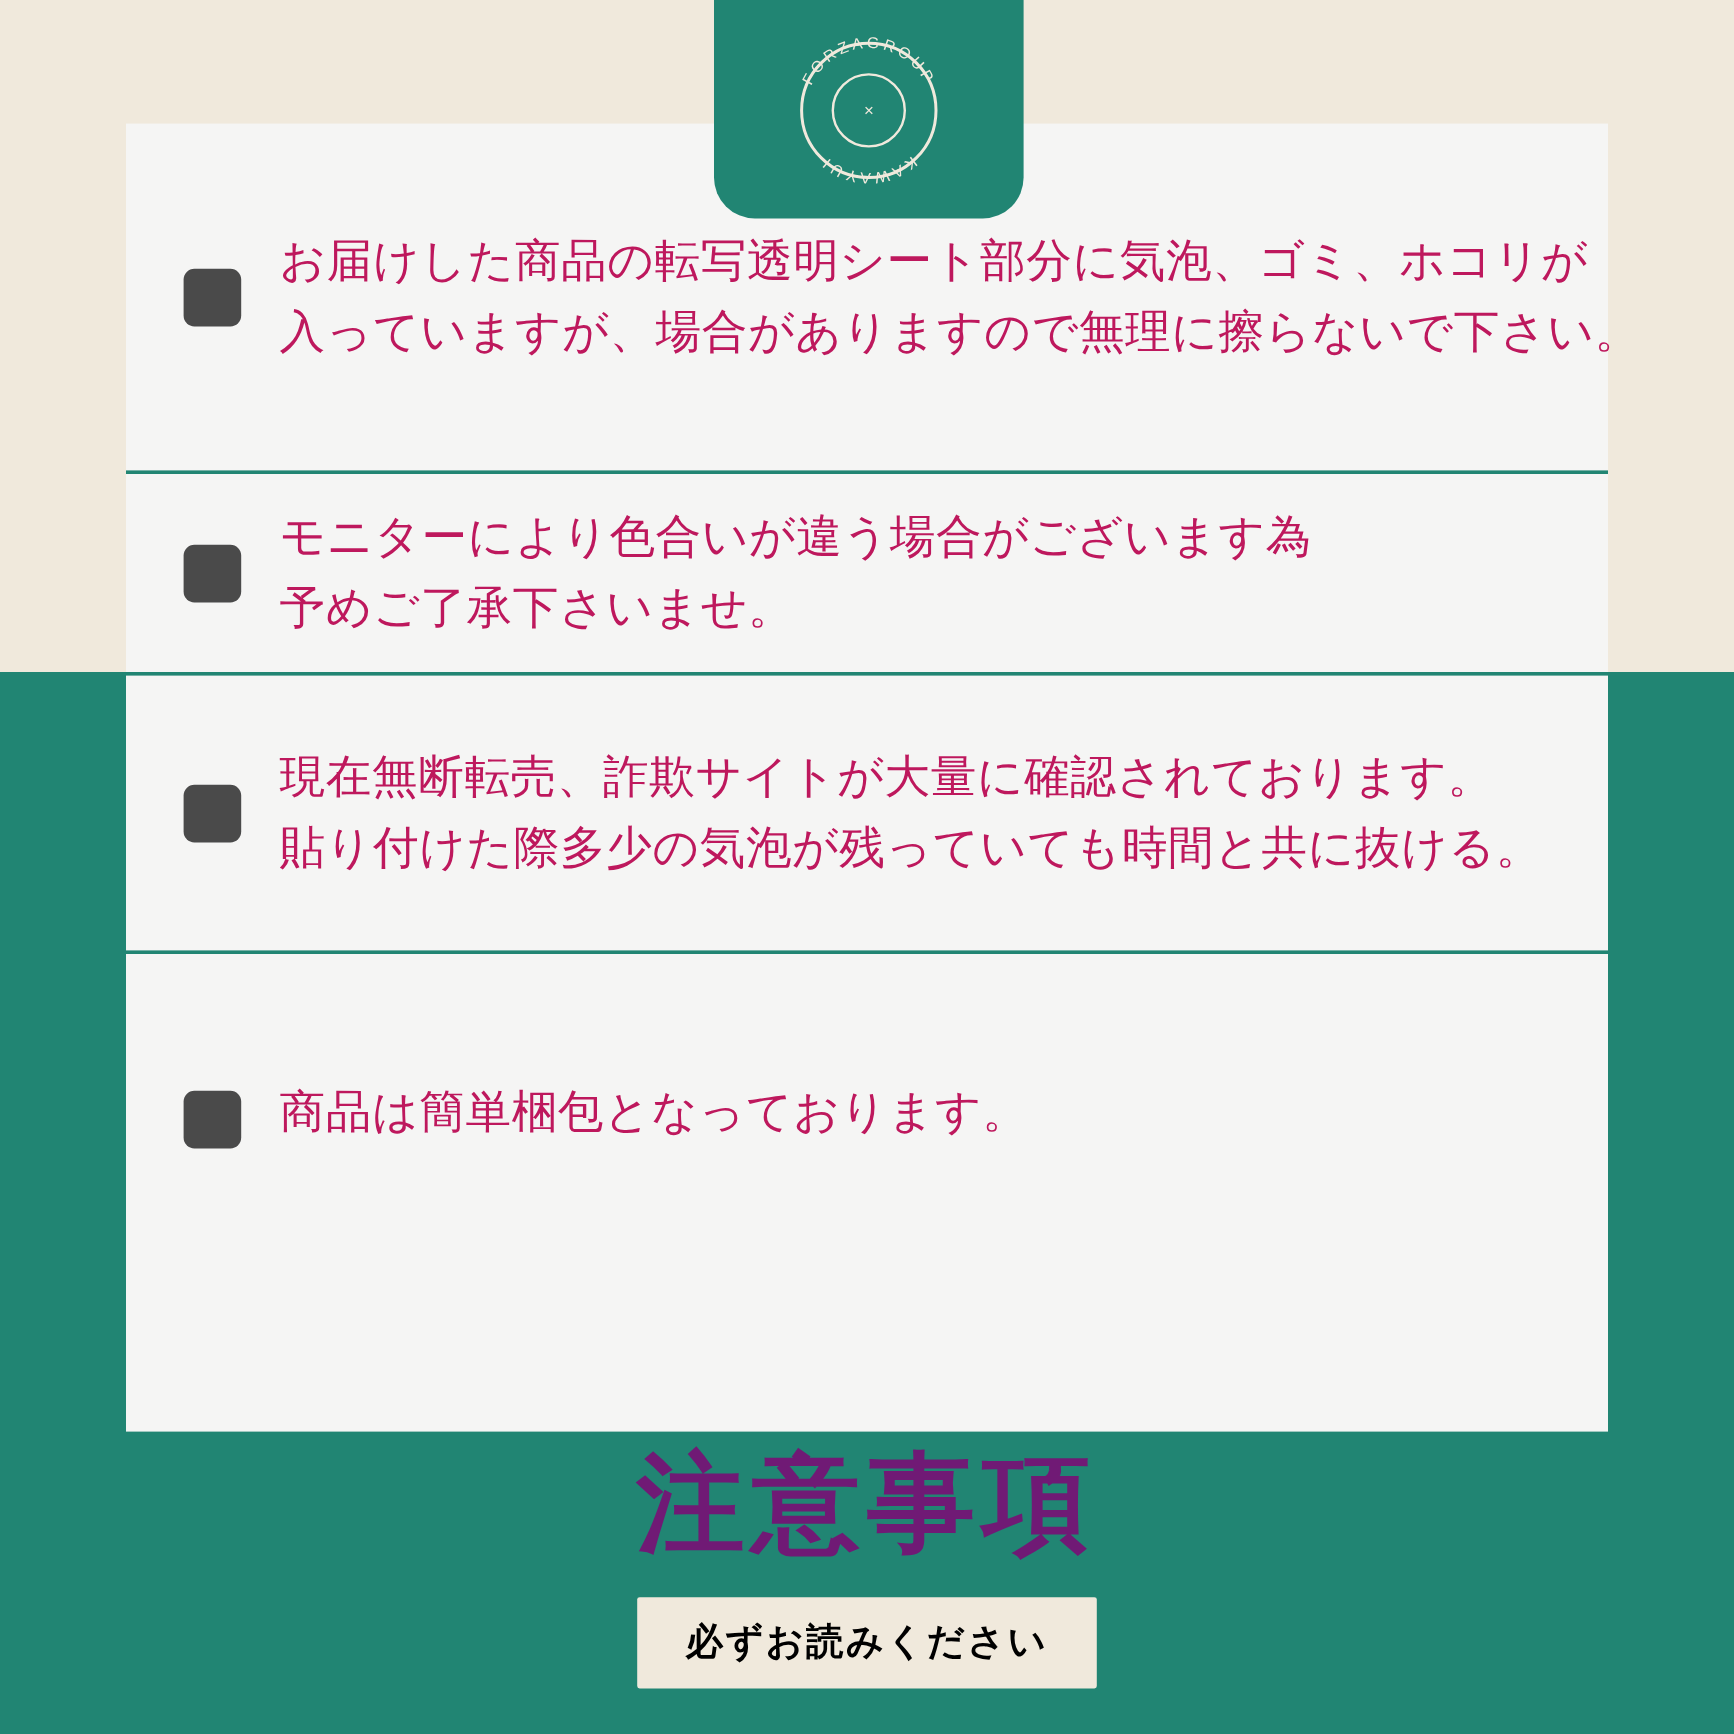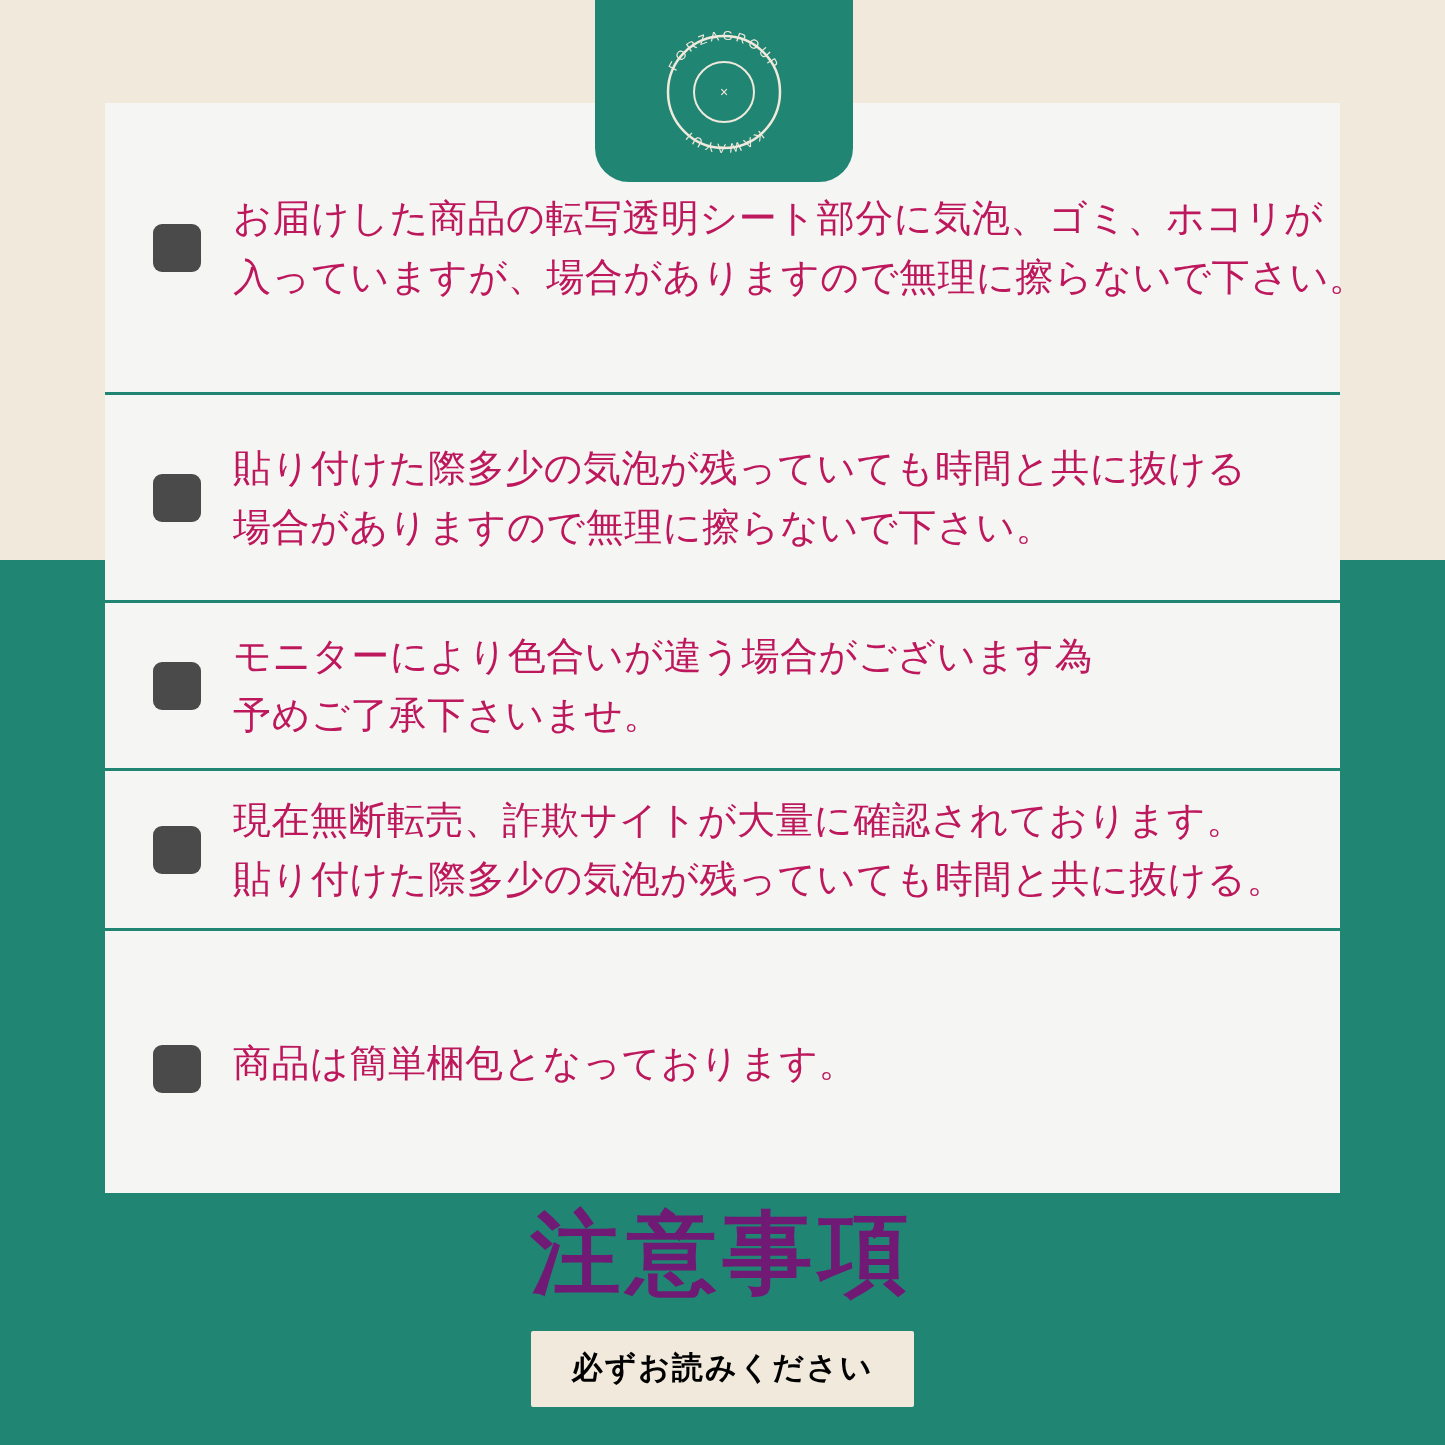--- a/index.html
+++ b/index.html
@@ -100,21 +100,21 @@
   }
   .row-text .line {
     display: block;
     white-space: nowrap;
   }
 
   
   .r0 { height: 292px; }
   .r1 { height: 208px; }
   .r2 { height: 168px; }
-  .r3 { height: 160px; }
+  .r3 { height: 232px; }
   .r4 { height: 162px; align-items: flex-end; }
 
   
   .footer {
     position: absolute;
     left: 0;
     top: 1200px;
     width: 1445px;
     text-align: center;
     z-index: 4;
@@ -171,27 +171,20 @@
     <div class="rows">
 
       <div class="row r0">
         <div class="row-bullet"></div>
         <div class="row-text">
           <span class="line">お届けした商品の転写透明シート部分に気泡、ゴミ、ホコリが</span>
           <span class="line">入っていますが、場合がありますので無理に擦らないで下さい。</span>
         </div>
       </div>
 
-      <div class="row r1">
-        <div class="row-bullet"></div>
-        <div class="row-text">
-          <span class="line">貼り付けた際多少の気泡が残っていても時間と共に抜ける</span>
-          <span class="line">場合がありますので無理に擦らないで下さい。</span>
-        </div>
-      </div>
 
       <div class="row r2">
         <div class="row-bullet"></div>
         <div class="row-text">
           <span class="line">モニターにより色合いが違う場合がございます為</span>
           <span class="line">予めご了承下さいませ。</span>
         </div>
       </div>
 
       <div class="row r3">

